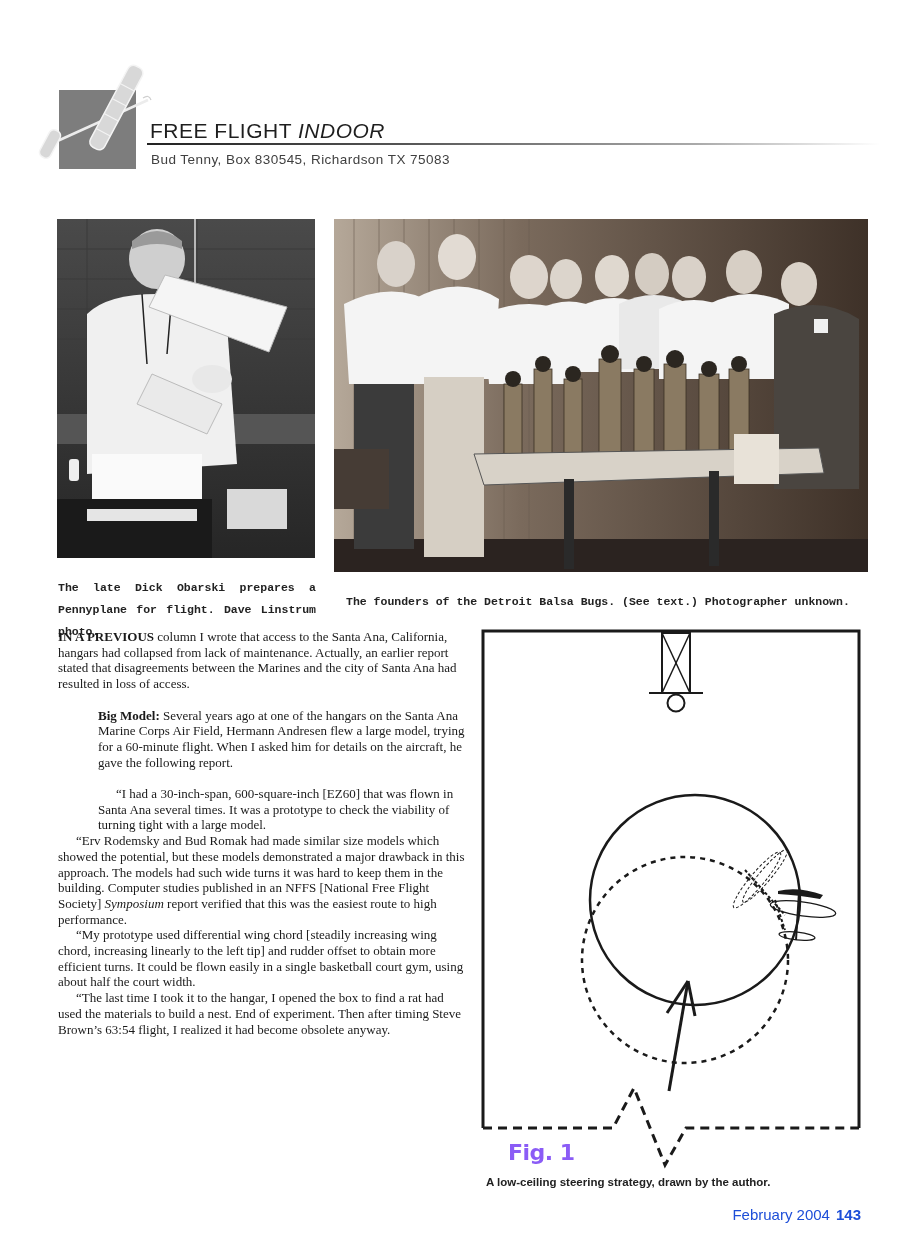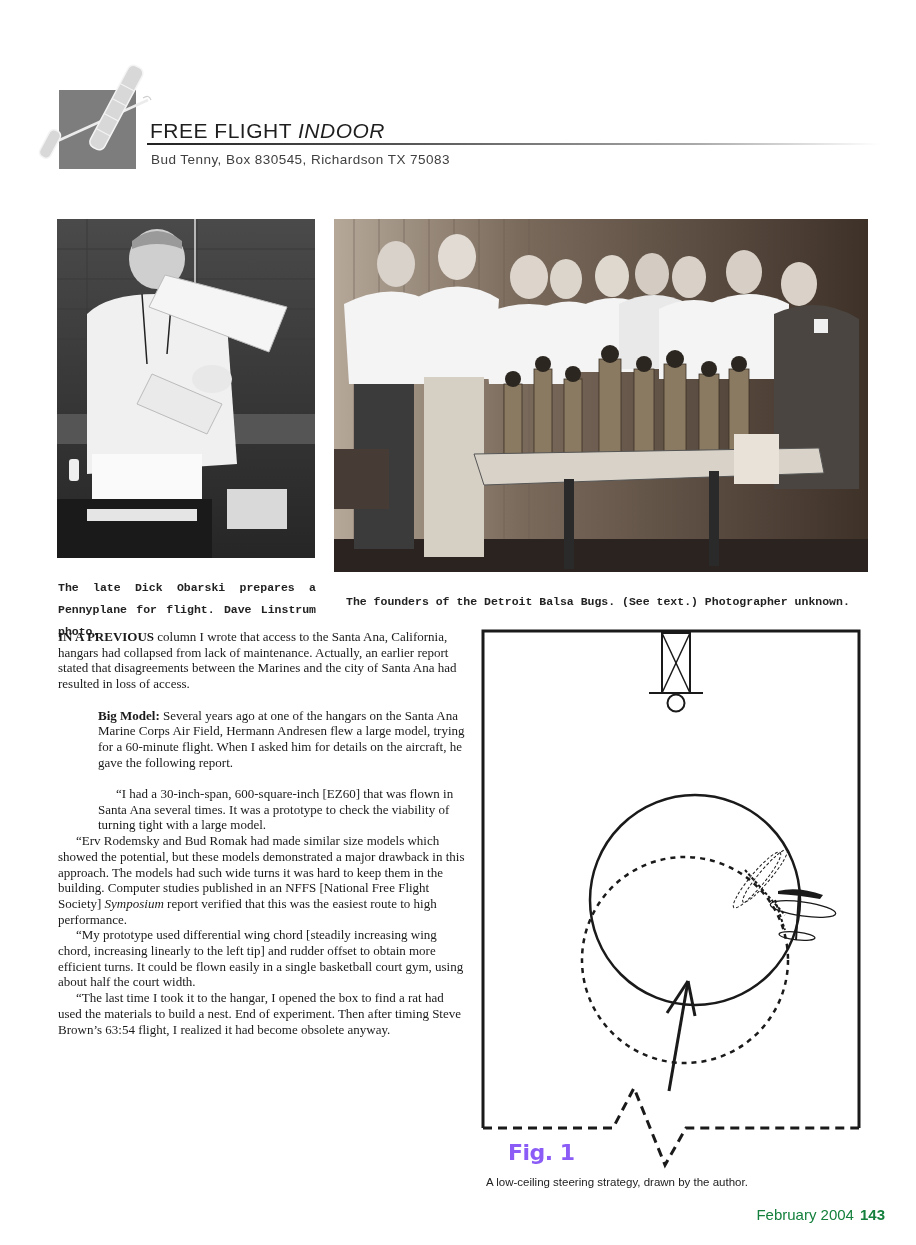--- a/index.html
+++ b/index.html
@@ -26,24 +26,24 @@
   
   #article { left: 58px; top: 629px; width: 410px; font-family: "Liberation Serif", serif; font-size: 13px; line-height: 15.7px; color: #1a1a1a; }
   #article p { margin: 0; }
   #article p.gap { margin-top: 15.7px; margin-left: 40px; }
   #article p.indent { text-indent: 18px; }
   #article .lead { font-weight: bold; }
 
   
   #figure { left: 478px; top: 626px; width: 390px; height: 545px; }
   #fig-label { left: 485px; top: 1140px; font-family: "DejaVu Sans", sans-serif; font-weight: bold; font-size: 22px; letter-spacing: -0.5px; color: #8b5cf6; margin-left: 23px; }
-  #fig-caption { left: 486px; top: 1176px; font-family: "Liberation Sans", sans-serif; font-weight: normal; font-size: 11.5px; color: #222; white-space: nowrap; }
-
-  
-  #folio { right: 31px; top: 1206px; font-family: "Liberation Sans", sans-serif; font-size: 15px; color: #15803d; white-space: nowrap; }
+  #fig-caption { left: 486px; top: 1176px; font-family: "Liberation Sans", sans-serif; font-weight: bold; font-size: 11.5px; color: #222; white-space: nowrap; }
+
+  
+  #folio { right: 55px; top: 1206px; font-family: "Liberation Sans", sans-serif; font-size: 15px; color: #1d4ed8; white-space: nowrap; }
   #folio .pg { font-weight: bold; margin-left: 6px; }
 </style>
 </head>
 <body>
 
 <div id="logo" class="abs">
   <svg width="125" height="110" viewBox="0 0 125 110">
     <rect x="29" y="30" width="77" height="79" fill="#7d7d7d"></rect>
 
     <line x1="12" y1="88" x2="118" y2="40" stroke="#ececec" stroke-width="2.5"></line>

